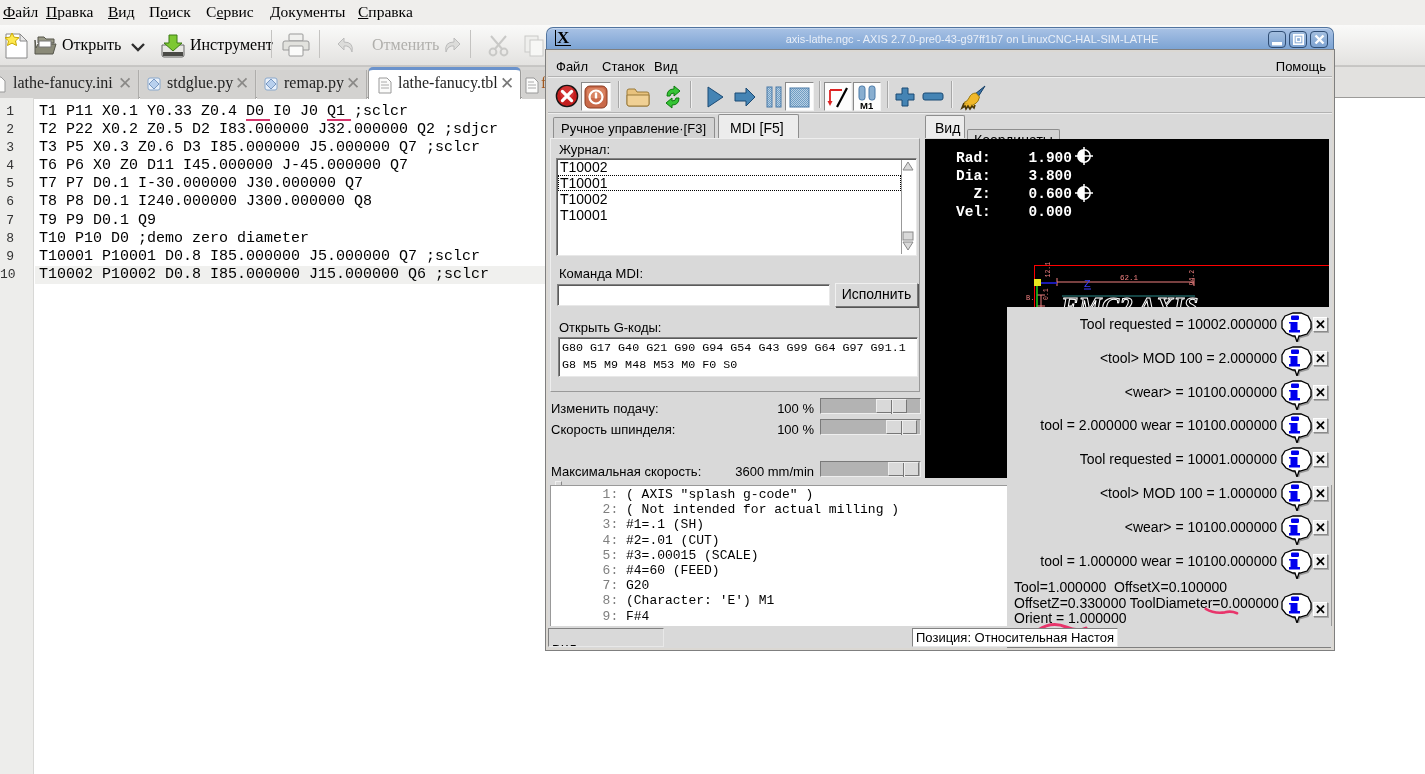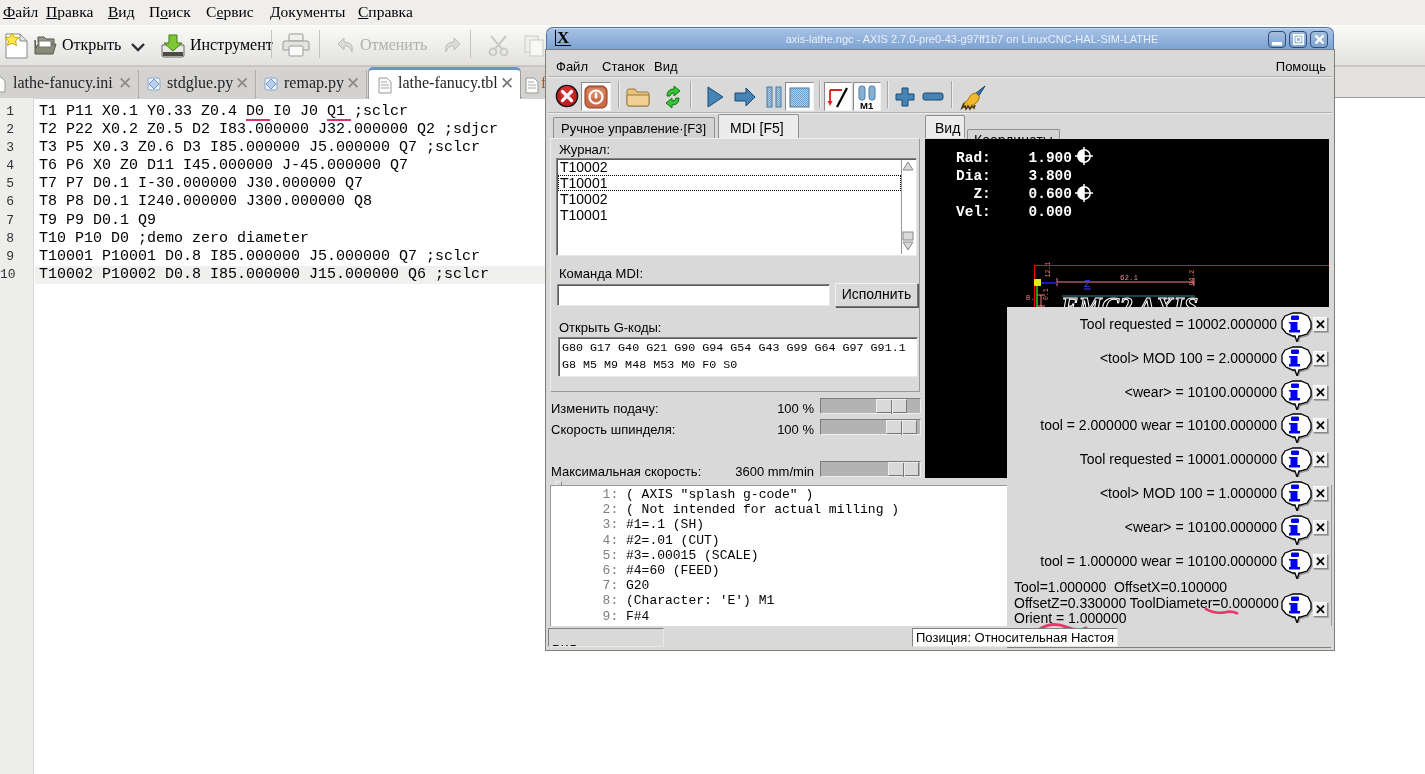--- a/index.html
+++ b/index.html
@@ -108,21 +108,21 @@
   <div class="vsep" style="left:271px"></div>
   <svg class="abs" style="left:282px;top:7px" width="28" height="28" viewBox="0 0 28 28">
       <rect x="7" y="2" width="14" height="7" rx="1" fill="#f0f0ee" stroke="#999"></rect>
       <path d="M3 9 h22 q2 0 2 2 v7 h-26 v-7 q0 -2 2 -2" fill="#e2e2de" stroke="#999"></path>
       <rect x="7" y="14" width="14" height="10" rx="1" fill="#fbfbfa" stroke="#999"></rect>
     </svg>
   <div class="vsep" style="left:319px"></div>
   <svg class="abs" style="left:334px;top:9px" width="24" height="24" viewBox="0 0 24 24">
       <path d="M10 4 L4 10 l6 6 v-4 q6 -1 8 6 q2 -10 -8 -10 z" fill="#dcdcda" stroke="#bbb"></path>
     </svg>
-  <span class="tl dis" style="left:360px">Отменить</span>
+  <span class="tl dis" style="left:372px">Отменить</span>
   <svg class="abs" style="left:440px;top:9px" width="24" height="24" viewBox="0 0 24 24">
       <path d="M14 4 l6 6 -6 6 v-4 q-6 -1 -8 6 q-2 -10 8 -10 z" fill="#dcdcda" stroke="#bbb"></path>
     </svg>
   <div class="vsep" style="left:470px"></div>
   <svg class="abs" style="left:487px;top:8px" width="26" height="26" viewBox="0 0 26 26">
       <g stroke="#c9c9c7" stroke-width="2" fill="none">
         <circle cx="6" cy="19" r="3.4"></circle>
         <circle cx="17" cy="19" r="3.4"></circle>
         <path d="M7.5 16.5 L19 3 M15.5 16.5 L4 3"></path>
       </g>

